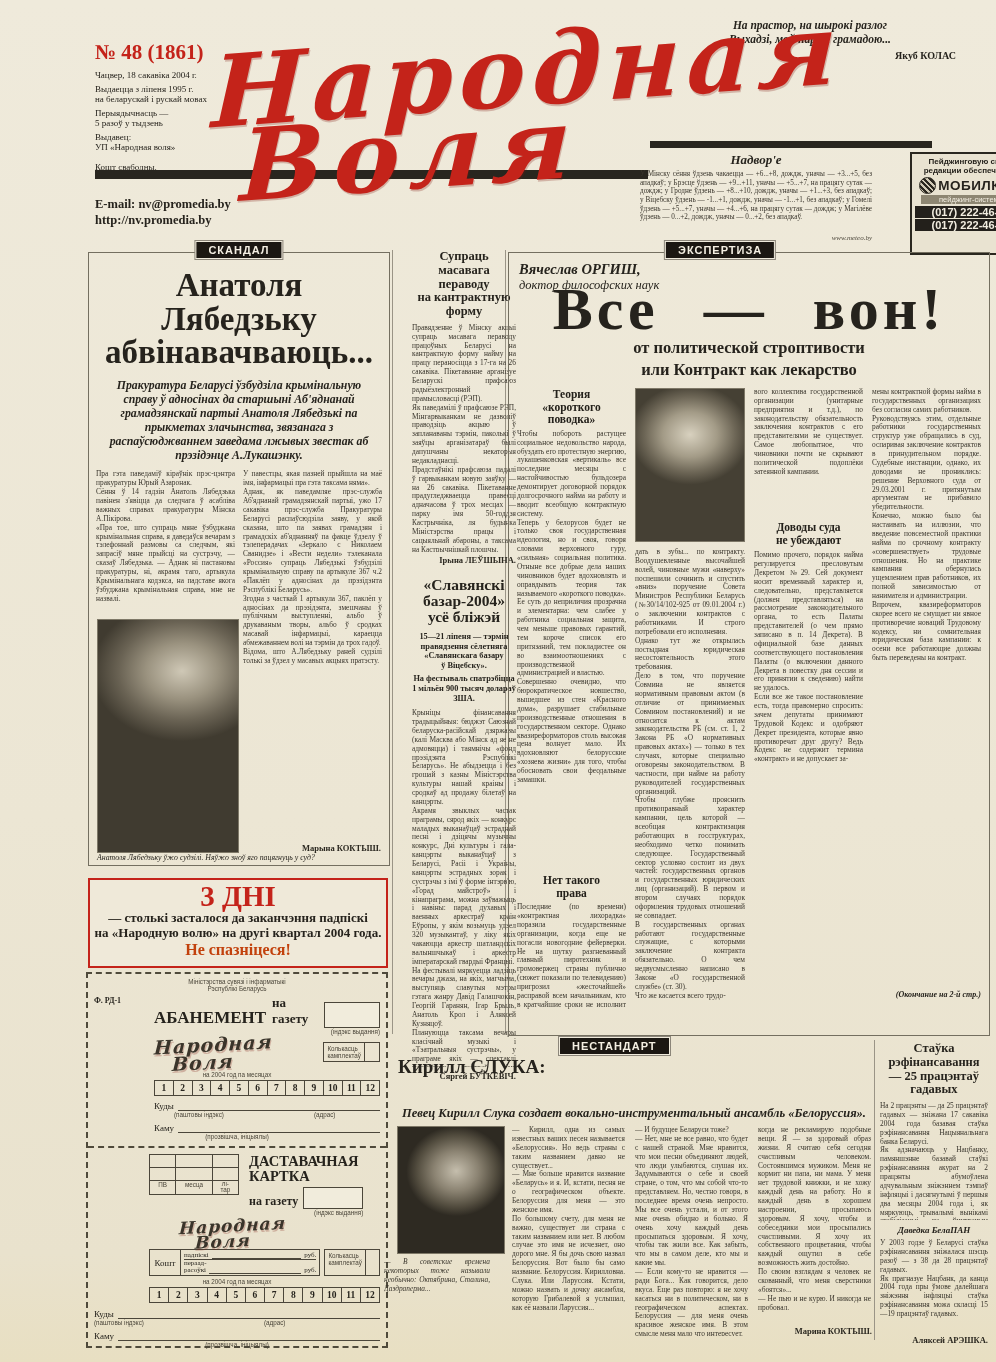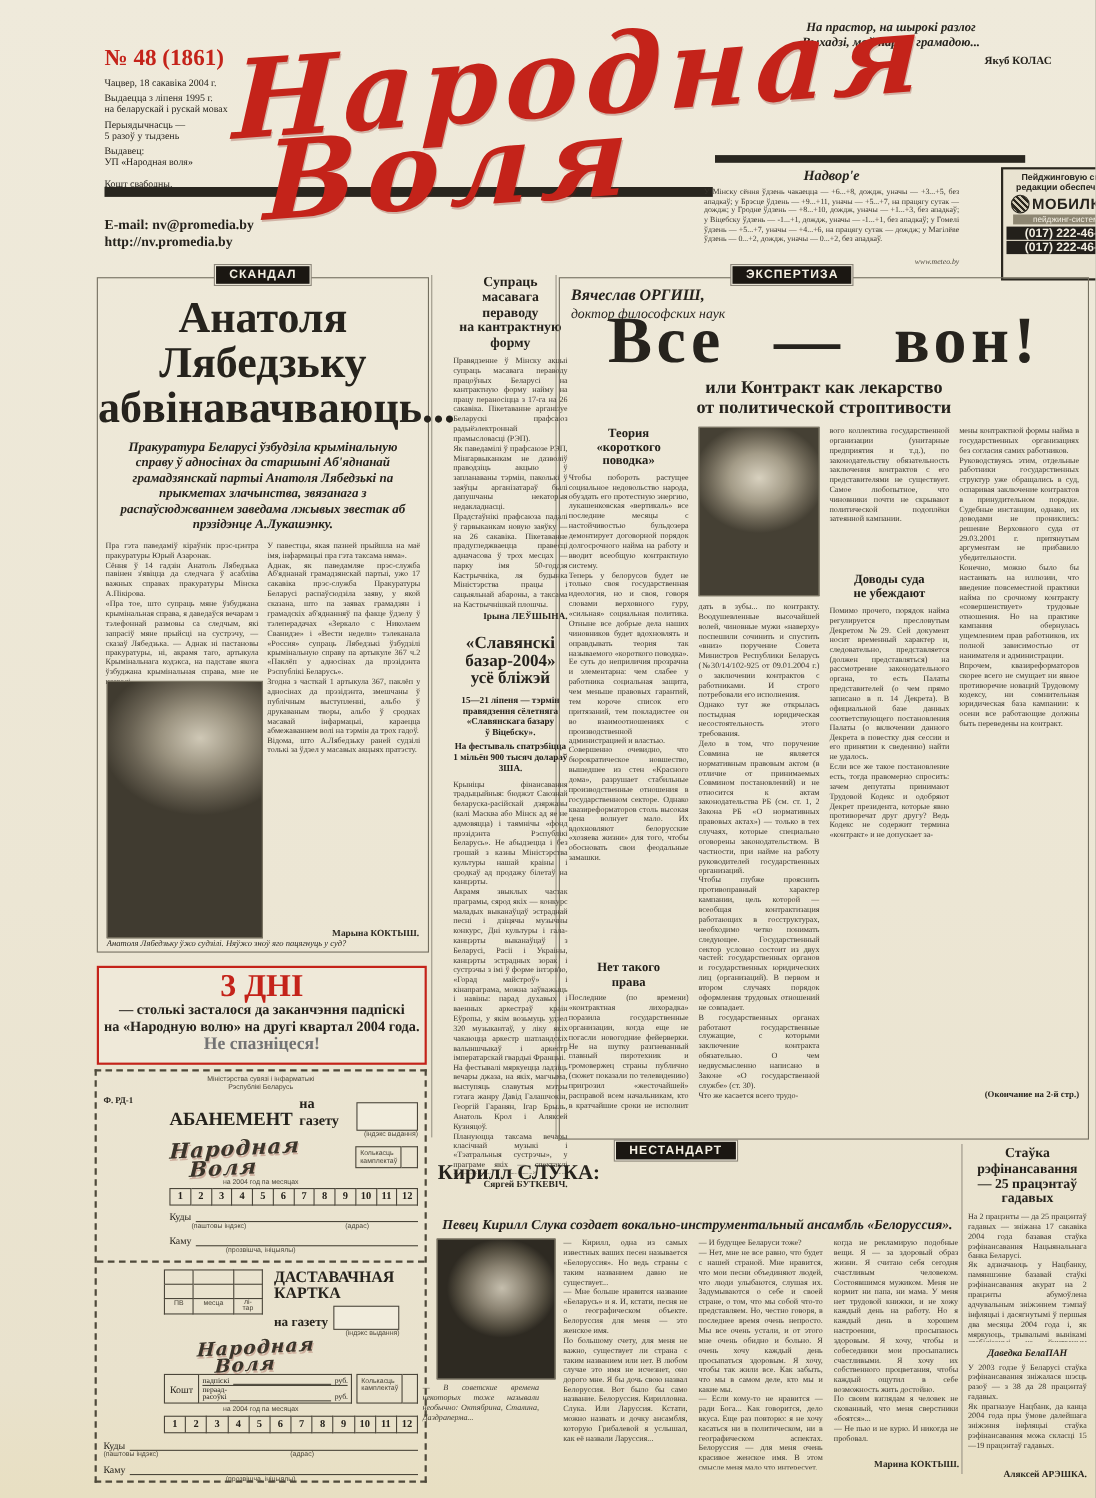--- a/index.html
+++ b/index.html
@@ -84,21 +84,21 @@
     <div class="dark-bar" style="font-size:11px;margin-top:2px;">(017) 222-46-51</div>
     <div class="dark-bar" style="font-size:11px;margin-top:1px;">(017) 222-46-52</div>
   </div>
 
   <div class="abs vrule" style="left:392px;top:250px;height:784px;"></div>
   <div class="abs vrule" style="left:505px;top:250px;height:784px;"></div>
   <div class="abs vrule" style="left:874px;top:1040px;height:300px;"></div>
 
   <div class="abs art-box" style="left:88px;top:252px;width:300px;height:612px;">
     <div class="abs badge" style="left:50%;top:-11px;transform:translateX(-50%);">СКАНДАЛ</div>
-    <div class="ctr pre" style="font-size:40px;font-weight:bold;line-height:1.02;margin-top:16px;">Анатоля
+    <div class="ctr pre" style="font-size:33px;font-weight:bold;line-height:1.02;margin-top:16px;">Анатоля
 Лябедзьку
 абвінавачваюць...</div>
     <div class="ctr" style="font-size:11.8px;font-weight:bold;font-style:italic;line-height:1.18;margin:9px 10px 0;">Пракуратура Беларусі ўзбудзіла крымінальную справу ў адносінах да старшыні Аб'яднанай грамадзянскай партыі Анатоля Лябедзькі па прыкметах злачынства, звязанага з распаўсюджваннем заведама лжывых звестак аб прэзідэнце А.Лукашэнку.</div>
     <div style="display:flex;gap:8px;padding:8px 7px 0;">
       <div class="body-txt pre" style="width:139px;height:148px;">Пра гэта паведаміў кіраўнік прэс-цэнтра пракуратуры Юрый Азаронак.
 Сёння ў 14 гадзін Анатоль Лябедзька павінен з'явіцца да следчага ў асабліва важных справах пракуратуры Мінска А.Пікірова.
 «Пра тое, што супраць мяне ўзбуджана крымінальная справа, я даведаўся вечарам з тэлефоннай размовы са следчым, які запрасіў мяне прыйсці на сустрэчу, — сказаў Лябедзька. — Аднак ні пастановы пракуратуры, ні, акрамя таго, артыкула Крымінальнага кодэкса, на падставе якога ўзбуджана крымінальная справа, мне не назвалі.</div>
       <div class="body-txt pre" style="width:139px;height:378px;">У павестцы, якая пазней прыйшла на маё імя, інфармацыі пра гэта таксама няма».
 Аднак, як паведамляе прэс-служба Аб'яднанай грамадзянскай партыі, ужо 17 сакавіка прэс-служба Пракуратуры Беларусі распаўсюдзіла заяву, у якой сказана, што па заявах грамадзян і грамадскіх аб'яднанняў па факце ўдзелу ў тэлеперадачах «Зеркало с Николаем Сванидзе» і «Вести недели» тэлеканала «Россия» супраць Лябедзькі ўзбудзілі крымінальную справу па артыкуле 367 ч.2 «Паклёп у адносінах да прэзідэнта Рэспублікі Беларусь».
 Згодна з часткай 1 артыкула 367, паклёп у адносінах да прэзідэнта, змешчаны ў публічным выступленні, альбо ў друкаваным творы, альбо ў сродках масавай інфармацыі, караецца абмежаваннем волі на тэрмін да трох гадоў.
@@ -137,22 +137,22 @@
     <div class="byline" style="margin-top:4px;">Сяргей БУТКЕВІЧ.</div>
   </div>
 
   <div class="abs art-box" style="left:508px;top:252px;width:480px;height:782px;">
     <div class="abs badge" style="left:44%;top:-11px;transform:translateX(-50%);">ЭКСПЕРТИЗА</div>
     <div class="abs" style="left:10px;top:8px;">
       <div style="font-size:14.5px;font-weight:bold;font-style:italic;">Вячеслав ОРГИШ,</div>
       <div style="font-size:12.5px;font-style:italic;">доктор философских наук</div>
     </div>
     <div class="ctr" style="font-size:60px;font-weight:bold;margin-top:26px;letter-spacing:4px;word-spacing:26px;line-height:1;">Все — вон!</div>
+    <div class="ctr" style="font-size:16.5px;font-weight:bold;line-height:1.12;">от политической строптивости</div>
     <div class="ctr" style="font-size:16.5px;font-weight:bold;line-height:1.12;margin-top:4px;">или Контракт как лекарство</div>
-    <div class="ctr" style="font-size:16.5px;font-weight:bold;line-height:1.12;">от политической строптивости</div>
     <div style="display:flex;gap:9px;padding:8px 8px 0;">
       <div style="width:110px;">
         <div class="subhead-col pre">Теория
 «короткого
 поводка»</div>
         <div class="body-txt pre" style="height:438px;margin-top:4px;">Чтобы побороть растущее социальное недовольство народа, обуздать его протестную энергию, лукашенковская «вертикаль» все последние месяцы с настойчивостью бульдозера демонтирует договорной порядок долгосрочного найма на работу и вводит всеобщую контрактную систему.
 Теперь у белорусов будет не только своя государственная идеология, но и своя, говоря словами верховного гуру, «сильная» социальная политика. Отныне все добрые дела наших чиновников будет вдохновлять и оправдывать теория так называемого «короткого поводка».
 Ее суть до неприличия прозрачна и элементарна: чем слабее у работника социальная защита, чем меньше правовых гарантий, тем короче список его притязаний, тем покладистее он во взаимоотношениях с производственной администрацией и властью.
 Совершенно очевидно, что бюрократическое новшество, вышедшее из стен «Красного дома», разрушает стабильные производственные отношения в государственном секторе. Однако квазиреформаторов столь высокая цена волнует мало. Их вдохновляют белорусские «хозяева жизни» для того, чтобы обосновать свои феодальные замашки.</div>
         <div class="subhead-col pre" style="margin-top:6px;">Нет такого
@@ -173,30 +173,30 @@
         <div class="subhead-col pre" style="margin-top:5px;">Доводы суда
 не убеждают</div>
         <div class="body-txt pre" style="height:448px;margin-top:5px;">Помимо прочего, порядок найма регулируется пресловутым Декретом №29. Сей документ носит временный характер и, следовательно, представляется (должен представляться) на рассмотрение законодательного органа, то есть Палаты представителей (о чем прямо записано в п. 14 Декрета). В официальной базе данных соответствующего постановления Палаты (о включении данного Декрета в повестку дня сессии и его принятии к сведению) найти не удалось.
 Если все же такое постановление есть, тогда правомерно спросить: зачем депутаты принимают Трудовой Кодекс и одобряют Декрет президента, которые явно противоречат друг другу? Ведь Кодекс не содержит термина «контракт» и не допускает за-</div>
       </div>
       <div style="width:110px;">
         <div class="body-txt pre" style="height:598px;">мены контрактной формы найма в государственных организациях без согласия самих работников.
 Руководствуясь этим, отдельные работники государственных структур уже обращались в суд, оспаривая заключение контрактов в принудительном порядке. Судебные инстанции, однако, их доводами не прониклись: решение Верховного суда от 29.03.2001 г. притянутым аргументам не прибавило убедительности.
 Конечно, можно было бы настаивать на иллюзии, что введение повсеместной практики найма по срочному контракту «совершенствует» трудовые отношения. Но на практике кампания обернулась ущемлением прав работников, их полной зависимостью от нанимателя и администрации.
 Впрочем, квазиреформаторов скорее всего не смущает ни явное противоречие новаций Трудовому кодексу, ни сомнительная юридическая база кампании: к осени все работающие должны быть переведены на контракт.</div>
-        <div class="rgt" style="font-size:8px;font-weight:bold;margin-top:4px;">(Окончание на 2-й стр.)</div>
+        <div class="rgt" style="font-size:8px;font-style:italic;font-weight:bold;margin-top:4px;">(Окончание на 2-й стр.)</div>
       </div>
     </div>
   </div>
 
   <div class="abs ctr" style="left:88px;top:878px;width:296px;height:84px;border:2px solid #c4231a;background:#efe9d9;padding-top:2px;">
     <div style="color:#c4231a;font-size:29px;font-weight:bold;line-height:1;">3 ДНІ</div>
     <div style="font-size:13px;font-weight:bold;line-height:1.15;">— столькі засталося да заканчэння падпіскі</div>
     <div style="font-size:13px;font-weight:bold;line-height:1.15;">на «Народную волю» на другі квартал 2004 года.</div>
-    <div style="color:#737373;font-size:16px;font-weight:bold;line-height:1.1;">Не спазніцеся!</div>
+    <div style="color:#c2410c;font-size:16px;font-weight:bold;line-height:1.1;">Не спазніцеся!</div>
   </div>
 
   <div class="abs" style="left:86px;top:972px;width:302px;height:376px;border:2px dashed #4f4a3b;padding:4px 6px;box-sizing:border-box;">
 
     <div style="position:relative;">
       <div class="abs" style="left:0;top:18px;font-size:8px;font-weight:bold;">Ф. РД-1</div>
       <div class="ctr flabel">Міністэрства сувязі і інфарматыкі</div>
       <div class="ctr flabel">Рэспублікі Беларусь</div>
       <div style="display:flex;align-items:flex-end;margin:3px 0 0 60px;">
         <span style="font-size:17px;font-weight:bold;">АБАНЕМЕНТ</span>

